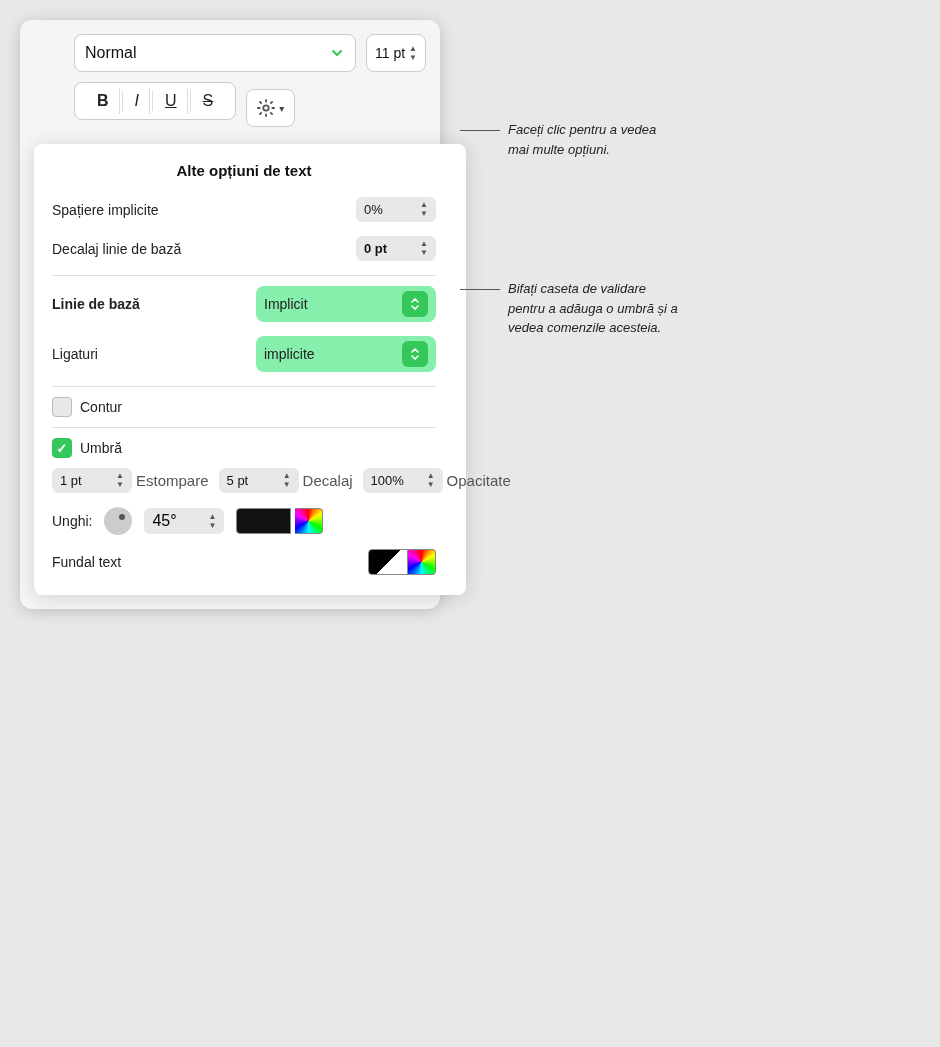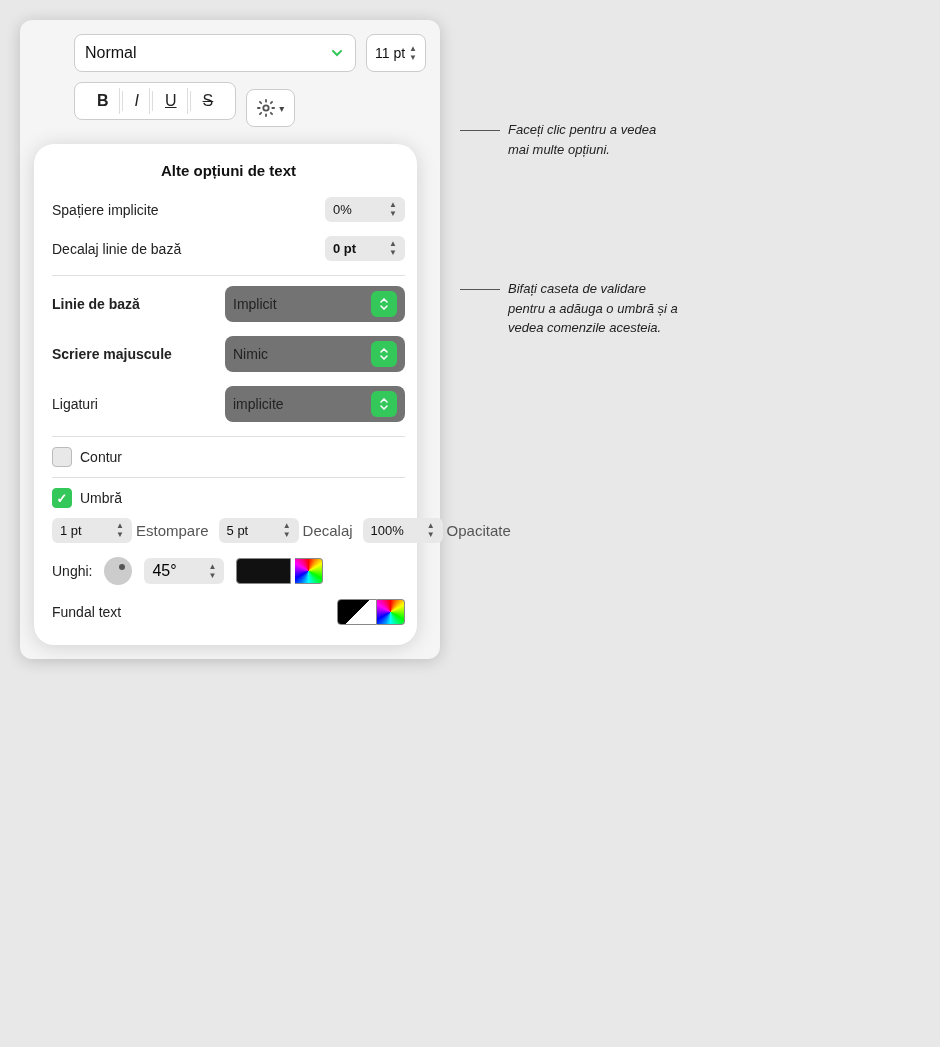--- a/index.html
+++ b/index.html
@@ -136,24 +136,24 @@
     }
 
     .gear-btn .chevron {
       font-size: 10px;
       color: #444;
     }
 
     
     .popup {
       background: white;
-      border-radius: 20px;
-      padding: 18px 12px 20px 18px;
+      border-radius: 8px;
+      padding: 18px 30px 20px 18px;
       box-shadow: 0 2px 20px rgba(0,0,0,0.15);
-      width: 383px;
+      width: 432px;
     }
 
     .popup-title {
       font-size: 15px;
       font-weight: 700;
       text-align: center;
       margin-bottom: 18px;
       color: #111;
     }
 
@@ -188,21 +188,21 @@
     .value-stepper .val-text {
       font-size: 13px;
       color: #111;
     }
 
     .value-stepper.bold-val .val-text {
       font-weight: 700;
     }
 
     .dropdown-control {
-      background: #737373;
+      background: #86efac;
       border-radius: 8px;
       padding: 5px 8px;
       display: flex;
       align-items: center;
       justify-content: space-between;
       min-width: 180px;
       cursor: pointer;
     }
 
     .dropdown-control .dd-label {
@@ -500,31 +500,20 @@
         <div class="dropdown-control">
           <span class="dd-label">Implicit</span>
           <button class="green-stepper-btn">
             <svg width="12" height="12" viewBox="0 0 12 12">
               <path d="M3 4l3-3 3 3M3 8l3 3 3-3" stroke="white" stroke-width="1.5" fill="none" stroke-linecap="round"></path>
             </svg>
           </button>
         </div>
       </div>
 
-      <div class="option-row">
-        <span class="option-label bold-label">Scriere majuscule</span>
-        <div class="dropdown-control">
-          <span class="dd-label">Nimic</span>
-          <button class="green-stepper-btn">
-            <svg width="12" height="12" viewBox="0 0 12 12">
-              <path d="M3 4l3-3 3 3M3 8l3 3 3-3" stroke="white" stroke-width="1.5" fill="none" stroke-linecap="round"></path>
-            </svg>
-          </button>
-        </div>
-      </div>
 
       <div class="option-row">
         <span class="option-label">Ligaturi</span>
         <div class="dropdown-control">
           <span class="dd-label">implicite</span>
           <button class="green-stepper-btn">
             <svg width="12" height="12" viewBox="0 0 12 12">
               <path d="M3 4l3-3 3 3M3 8l3 3 3-3" stroke="white" stroke-width="1.5" fill="none" stroke-linecap="round"></path>
             </svg>
           </button>

